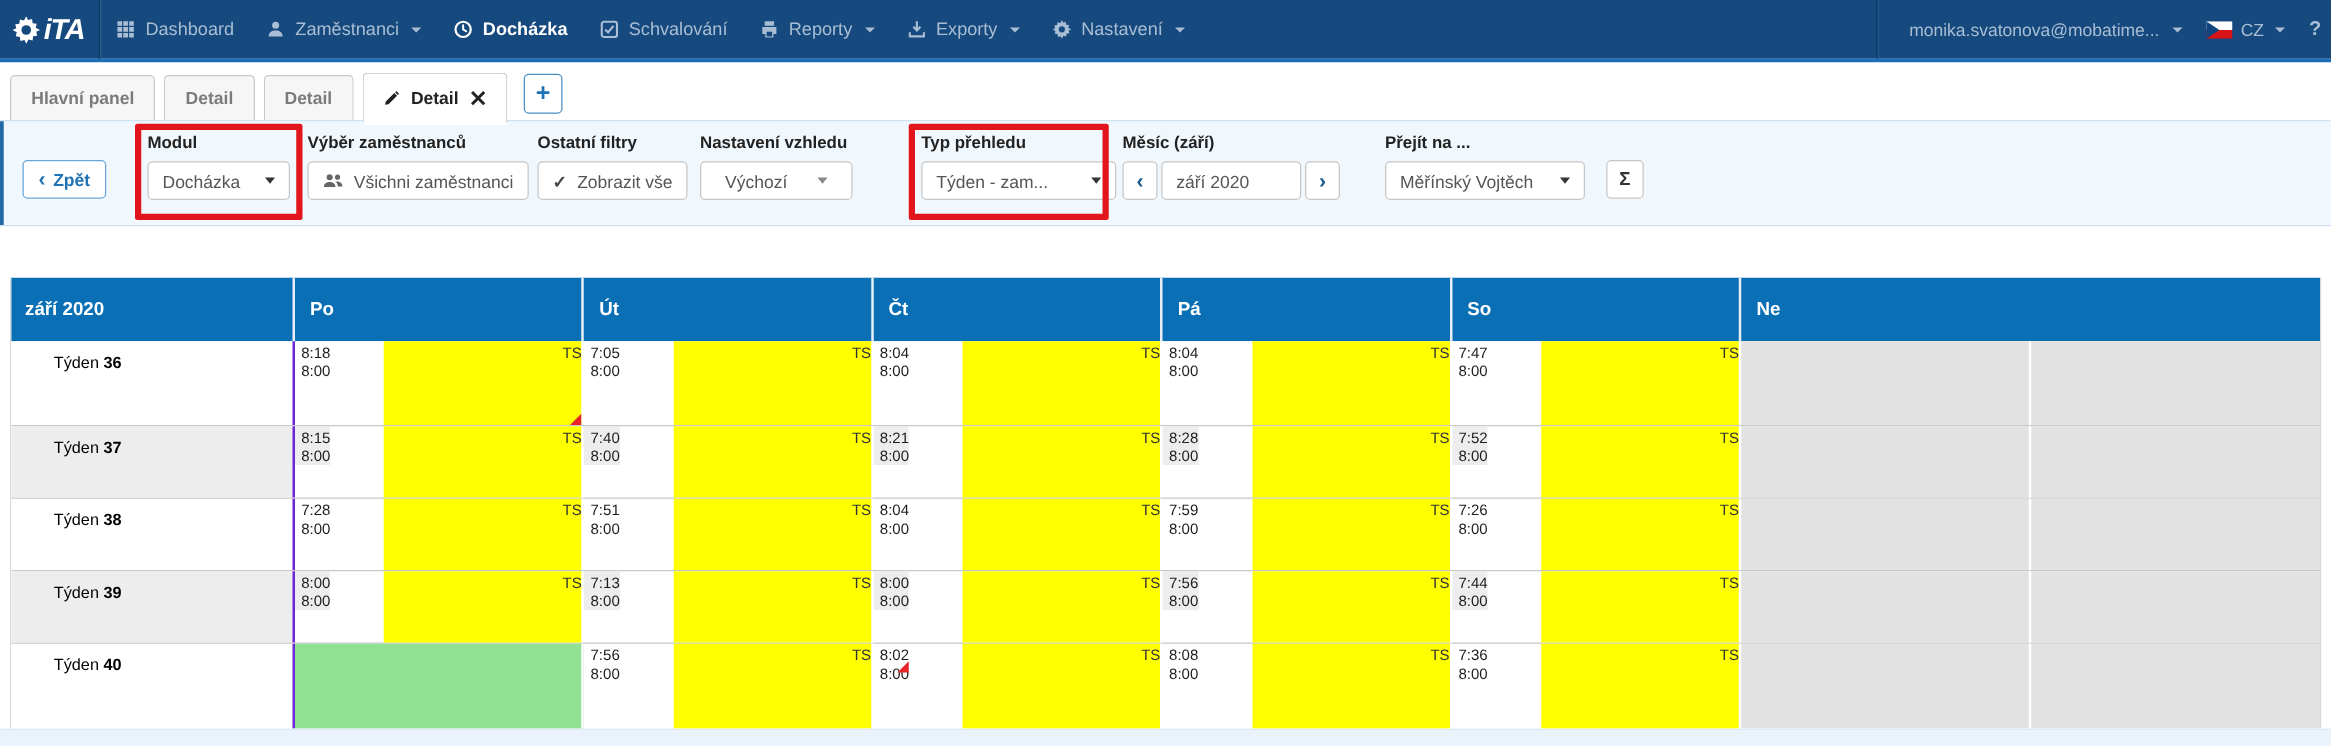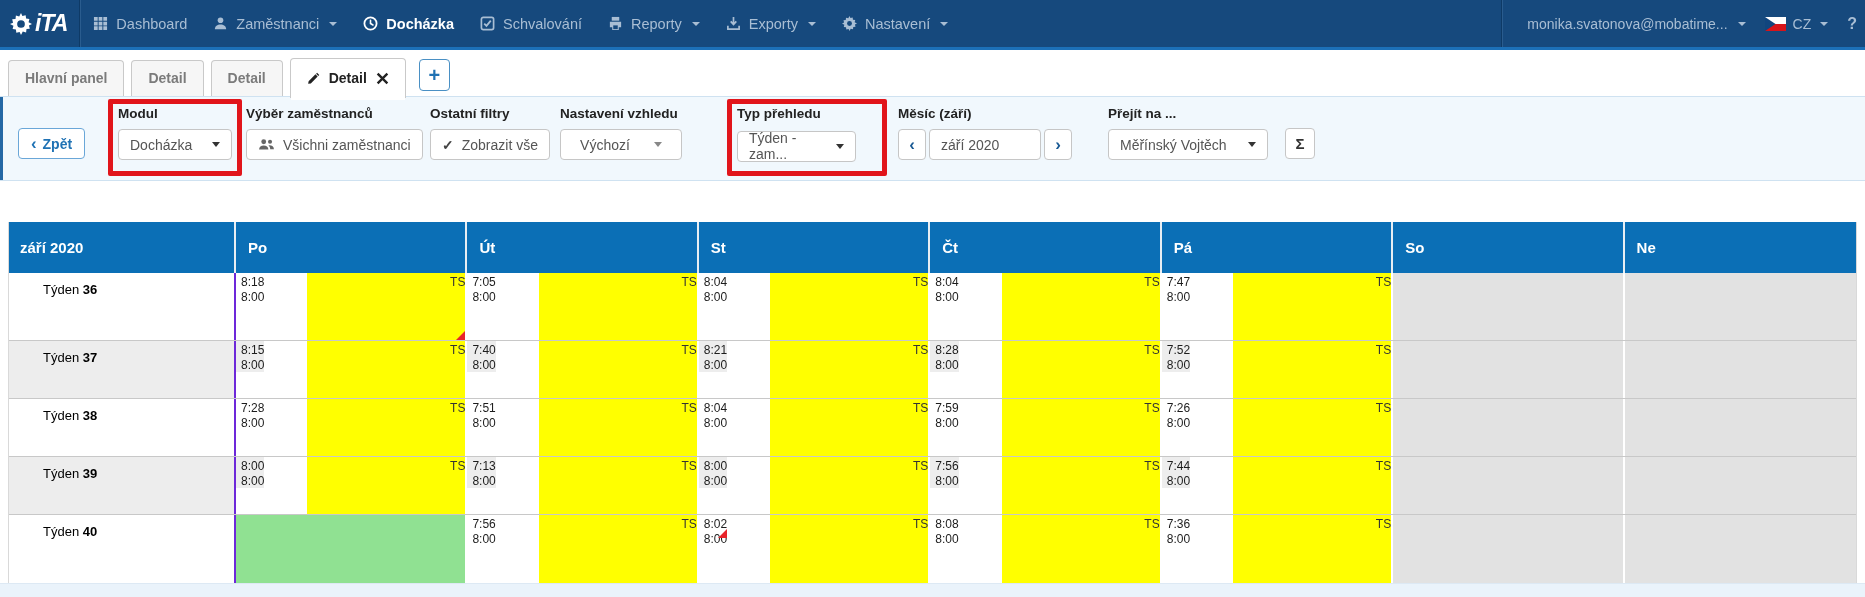--- a/index.html
+++ b/index.html
@@ -268,21 +268,21 @@
   <div class="group" style="left:560px">
     <span class="glabel">Nastavení vzhledu</span>
     <div class="sel" style="width:122px;justify-content:center;gap:14px">
       <span>Výchozí</span>
       <span class="sel-caret muted"></span>
     </div>
   </div>
 
   <div class="group" style="left:737px">
     <span class="glabel">Typ přehledu</span>
-    <div class="sel" style="width:119px">
+    <div class="sel" style="width:156px">
       <span>Týden - zam...</span>
       <span class="sel-caret"></span>
     </div>
   </div>
 
   <div class="group" style="left:898px">
     <span class="glabel">Měsíc (září)</span>
     <div class="month-row">
       <button class="btn month-btn">
           <span class="chev">‹</span>
@@ -306,21 +306,20 @@
 
   <div class="hl hl-modul"></div>
   <div class="hl hl-viewtype"></div>
 </div>
 
 <div class="table-wrap">
   <div class="t-head">
       <div class="hc">září 2020</div>
       <div class="hc">Po</div>
       <div class="hc">Út</div>
-      <div class="hc">St</div>
       <div class="hc">Čt</div>
       <div class="hc">Pá</div>
       <div class="hc">So</div>
       <div class="hc">Ne</div>
     </div>
   <div class="t-body">
       <div class="grid-row">
         <div class="label-cell"><span>Týden </span><b>36</b></div>
         <div class="cell">
           <div class="times">

